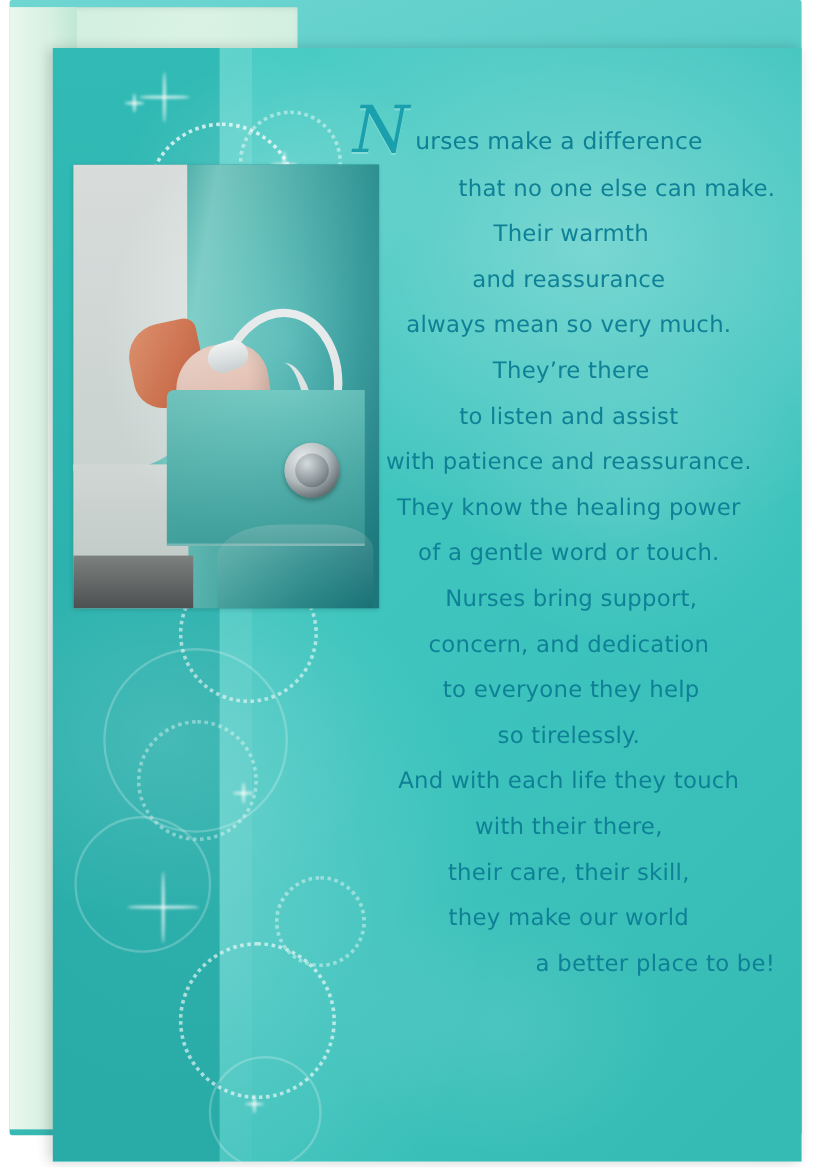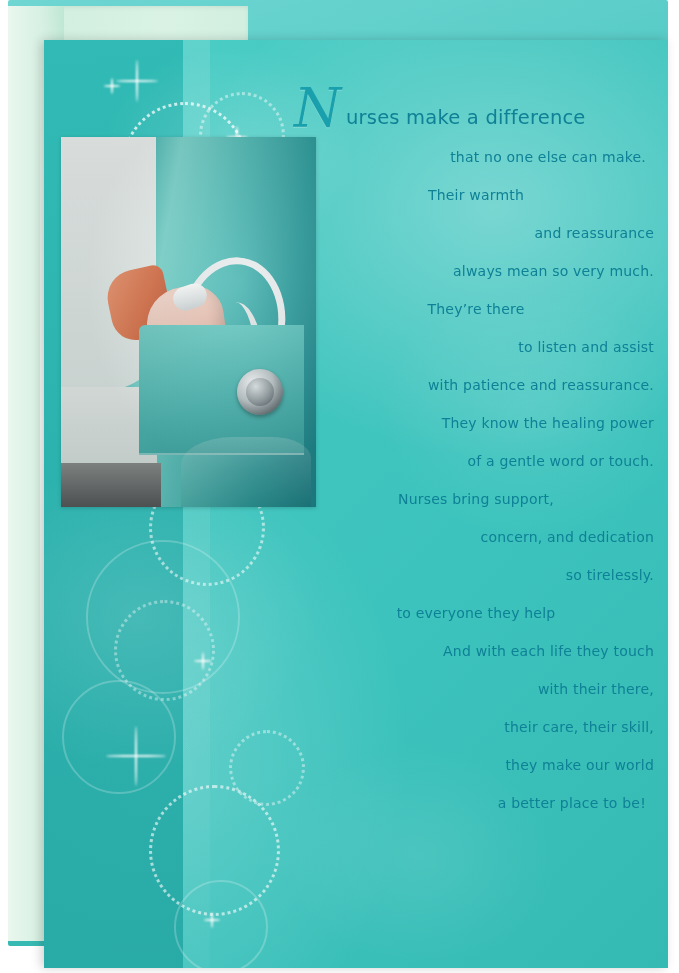--- a/index.html
+++ b/index.html
@@ -249,29 +249,29 @@
   .verse {
     position: absolute;
     left: 250px;
     top: 58px;
     width: 360px;
     color: #0c7f93;
     text-align: center;
   }
   .verse .line {
     font-family: "DejaVu Sans", sans-serif;
-    font-size: 14px;
+    font-size: 19px;
     line-height: 38px;
     letter-spacing: 0.2px;
     color: #0e8196;
     white-space: nowrap;
   }
   .verse .line.l { text-align: center; padding-left: 4px; }
   .verse .line.r { text-align: right; padding-right: 8px; }
-  .verse .line.c { text-align: right; }
+  .verse .line.c { text-align: center; }
 
   .verse .first-line {
     position: relative;
     text-align: left;
     padding-left: 52px;
     font-size: 19.5px;
     line-height: 40px;
   }
   .dropcap {
     position: absolute;
@@ -344,22 +344,22 @@
       <div class="line l">Their warmth</div>
       <div class="line c">and reassurance</div>
       <div class="line c">always mean so very much.</div>
       <div class="line l">They’re there</div>
       <div class="line c">to listen and assist</div>
       <div class="line c">with patience and reassurance.</div>
       <div class="line c">They know the healing power</div>
       <div class="line c">of a gentle word or touch.</div>
       <div class="line l">Nurses bring support,</div>
       <div class="line c">concern, and dedication</div>
+      <div class="line l">to everyone they help</div>
       <div class="line c">so tirelessly.</div>
-      <div class="line l">to everyone they help</div>
       <div class="line c">And with each life they touch</div>
       <div class="line c">with their there,</div>
       <div class="line c">their care, their skill,</div>
       <div class="line c">they make our world</div>
       <div class="line r">a better place to be!</div>
     </div>
 
   </div>
 </div>
 

